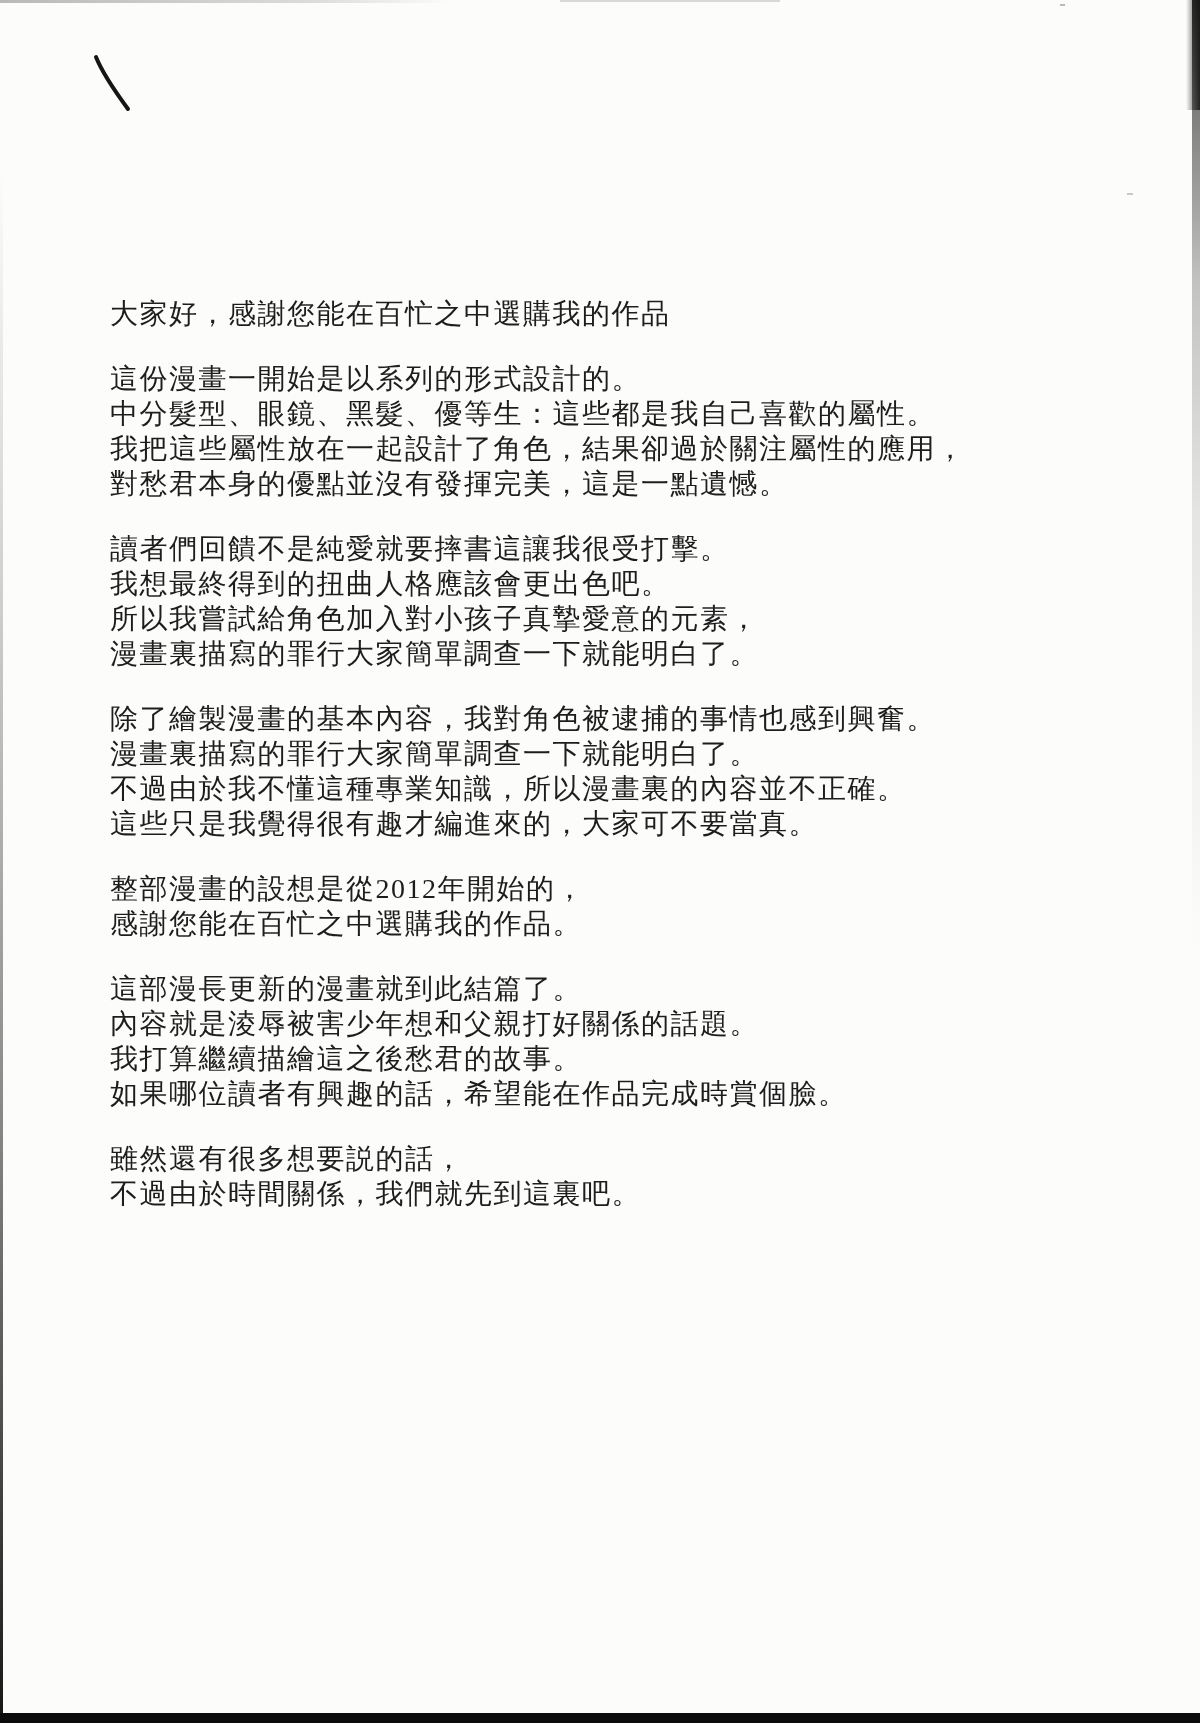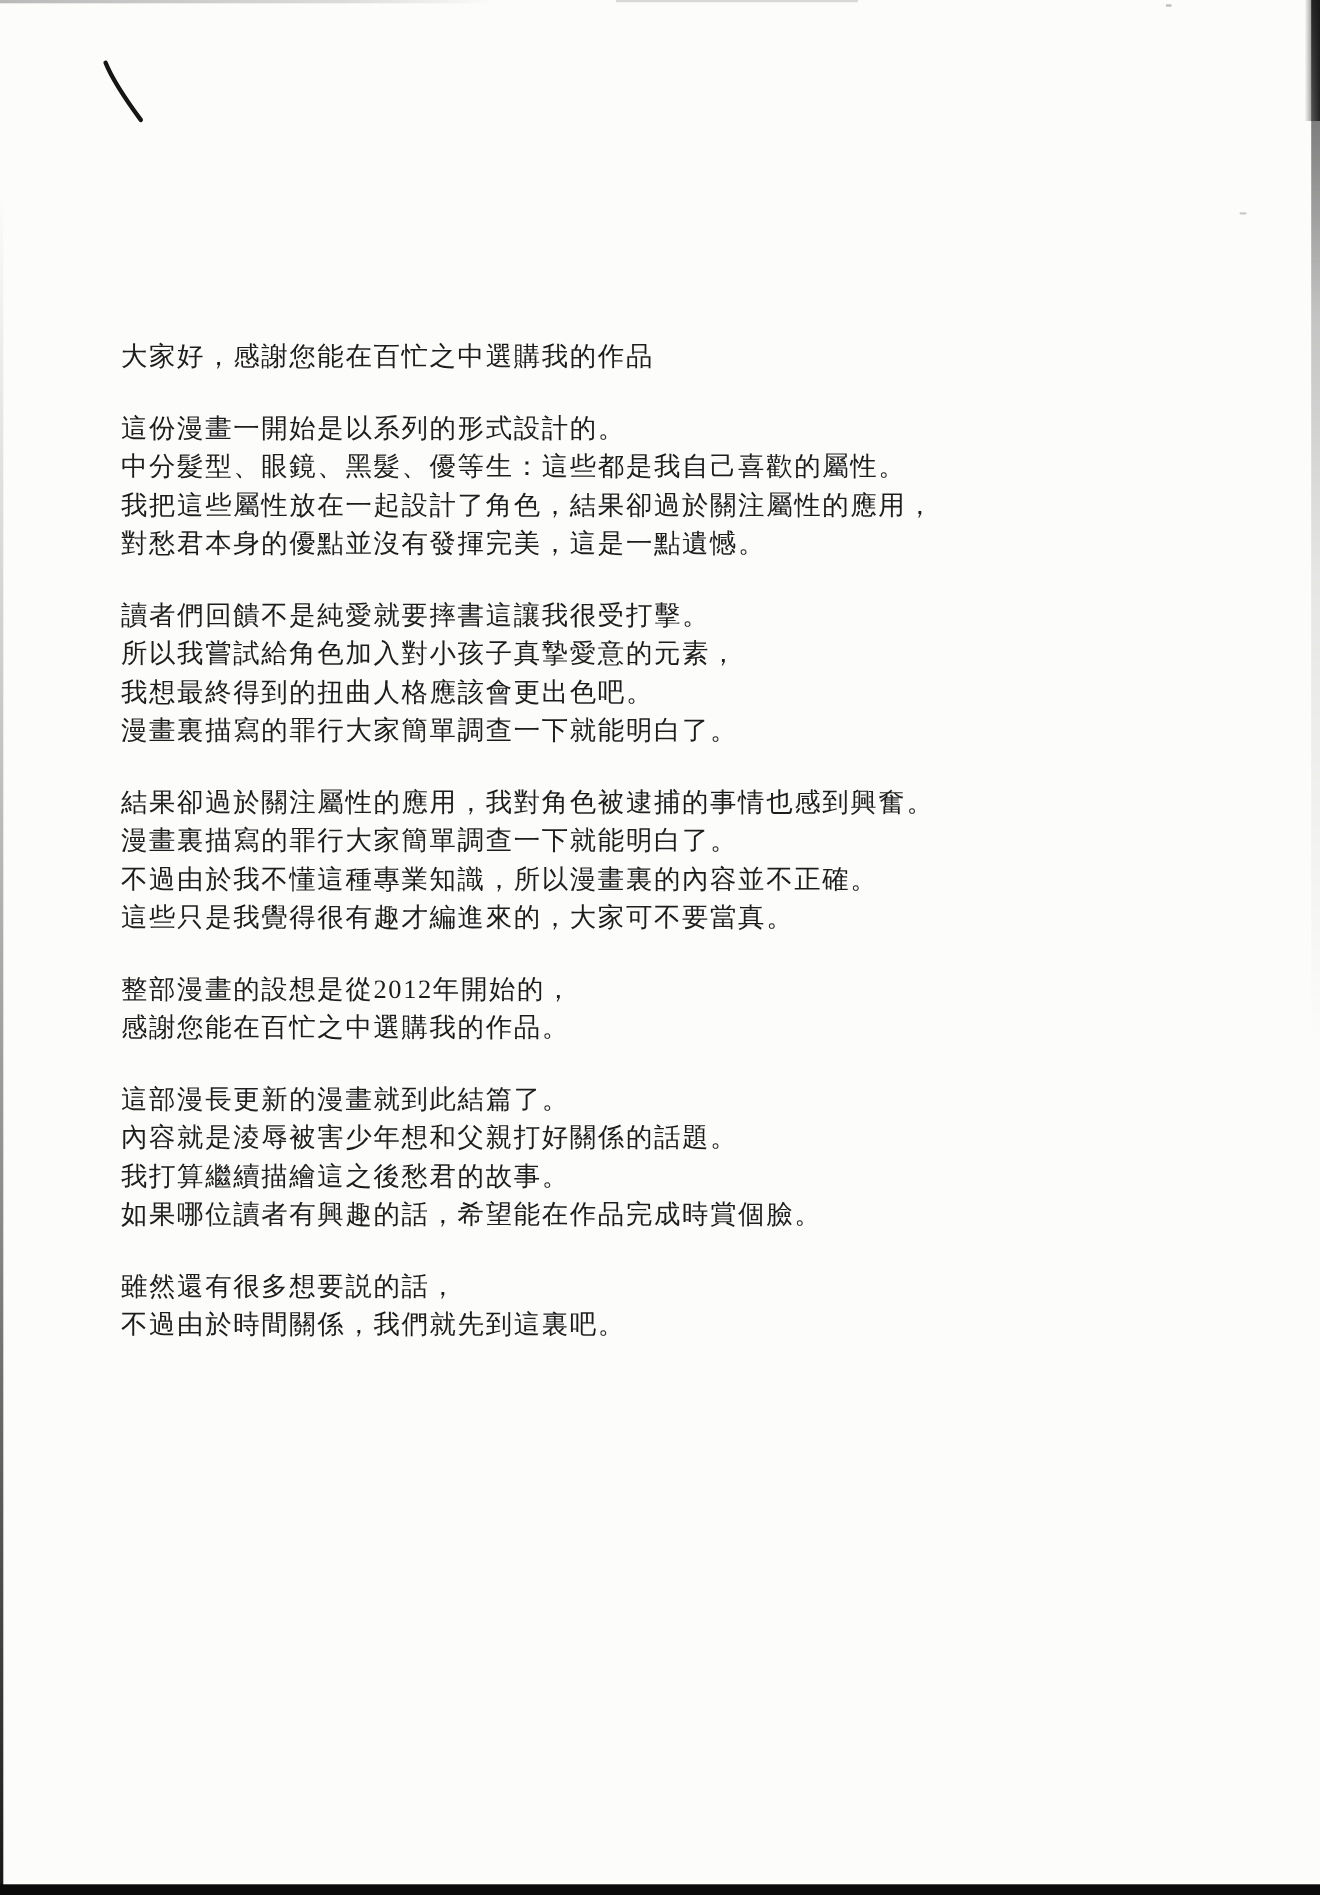--- a/index.html
+++ b/index.html
@@ -16,24 +16,24 @@
   .page {
     position: relative;
     width: 1200px;
     height: 1723px;
     background: #fcfcfb;
   }
   
   .afterword {
     position: absolute;
     left: 110px;
-    top: 308px;
+    top: 296px;
     width: 1060px;
     color: #1d1d1d;
-    font-size: 24px;
+    font-size: 28px;
     line-height: 35px;
     letter-spacing: 1.5px;
     text-rendering: optimizeLegibility;
   }
   .para {
     margin: 0 0 30px 0;
     padding: 0;
   }
   .line {
     display: block;
@@ -149,27 +149,27 @@
 
     <div class="para">
       <span class="line">這份漫畫一開始是以系列的形式設計的。</span>
       <span class="line">中分髮型、眼鏡、黑髮、優等生：這些都是我自己喜歡的屬性。</span>
       <span class="line">我把這些屬性放在一起設計了角色，結果卻過於關注屬性的應用，</span>
       <span class="line">對愁君本身的優點並沒有發揮完美，這是一點遺憾。</span>
     </div>
 
     <div class="para">
       <span class="line">讀者們回饋不是純愛就要摔書這讓我很受打擊。</span>
+      <span class="line">我想最終得到的扭曲人格應該會更出色吧。</span>
       <span class="line">所以我嘗試給角色加入對小孩子真摯愛意的元素，</span>
-      <span class="line">我想最終得到的扭曲人格應該會更出色吧。</span>
       <span class="line">漫畫裏描寫的罪行大家簡單調查一下就能明白了。</span>
     </div>
 
     <div class="para">
-      <span class="line">結果卻過於關注屬性的應用，我對角色被逮捕的事情也感到興奮。</span>
+      <span class="line">除了繪製漫畫的基本內容，我對角色被逮捕的事情也感到興奮。</span>
       <span class="line">漫畫裏描寫的罪行大家簡單調查一下就能明白了。</span>
       <span class="line">不過由於我不懂這種專業知識，所以漫畫裏的內容並不正確。</span>
       <span class="line">這些只是我覺得很有趣才編進來的，大家可不要當真。</span>
     </div>
 
     <div class="para">
       <span class="line">整部漫畫的設想是從2012年開始的，</span>
       <span class="line">感謝您能在百忙之中選購我的作品。</span>
     </div>
 

